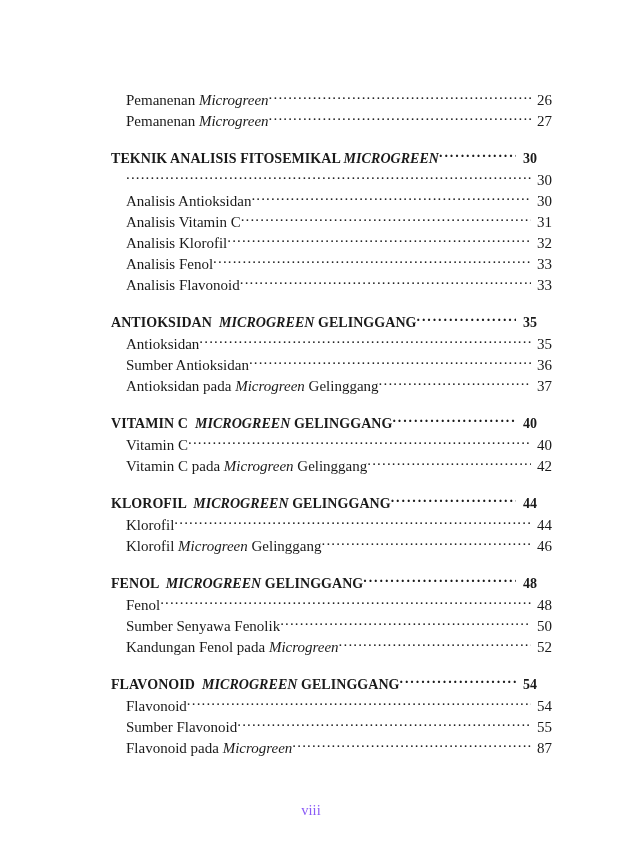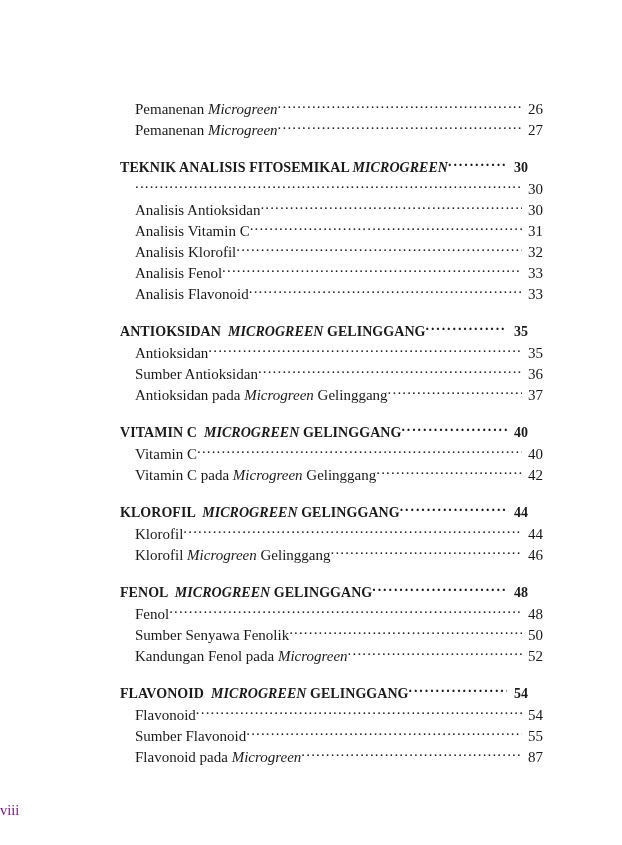--- a/index.html
+++ b/index.html
@@ -26,21 +26,21 @@
   }
 
   #toc {
     position: absolute;
     left: 107px;
     top: 86px;
     width: 434px;
   }
 
   .section {
-    margin: 13px;
+    margin: 4px;
   }
   .section + .section {
     margin-top: 16px;
   }
 
   
   .entry {
     display: flex;
     align-items: baseline;
     width: 100%;
@@ -113,22 +113,23 @@
   .entry.heading .it {
     font-style: italic;
     font-weight: bold;
   }
 
   #folio {
     position: absolute;
     left: 0;
     top: 802px;
     width: 622px;
+    text-align: center;
     font-size: 14.5px;
-    color: #701a75;
+    color: #8b5cf6;
   }
 </style>
 </head>
 <body>
 
 <div id="page">
   <div id="toc">
       <div class="section">
         <div class="entry sub">
           <span class="label"><span style="white-space: pre;">Pemanenan </span><span class="it" style="white-space: pre;">Microgreen</span></span>

